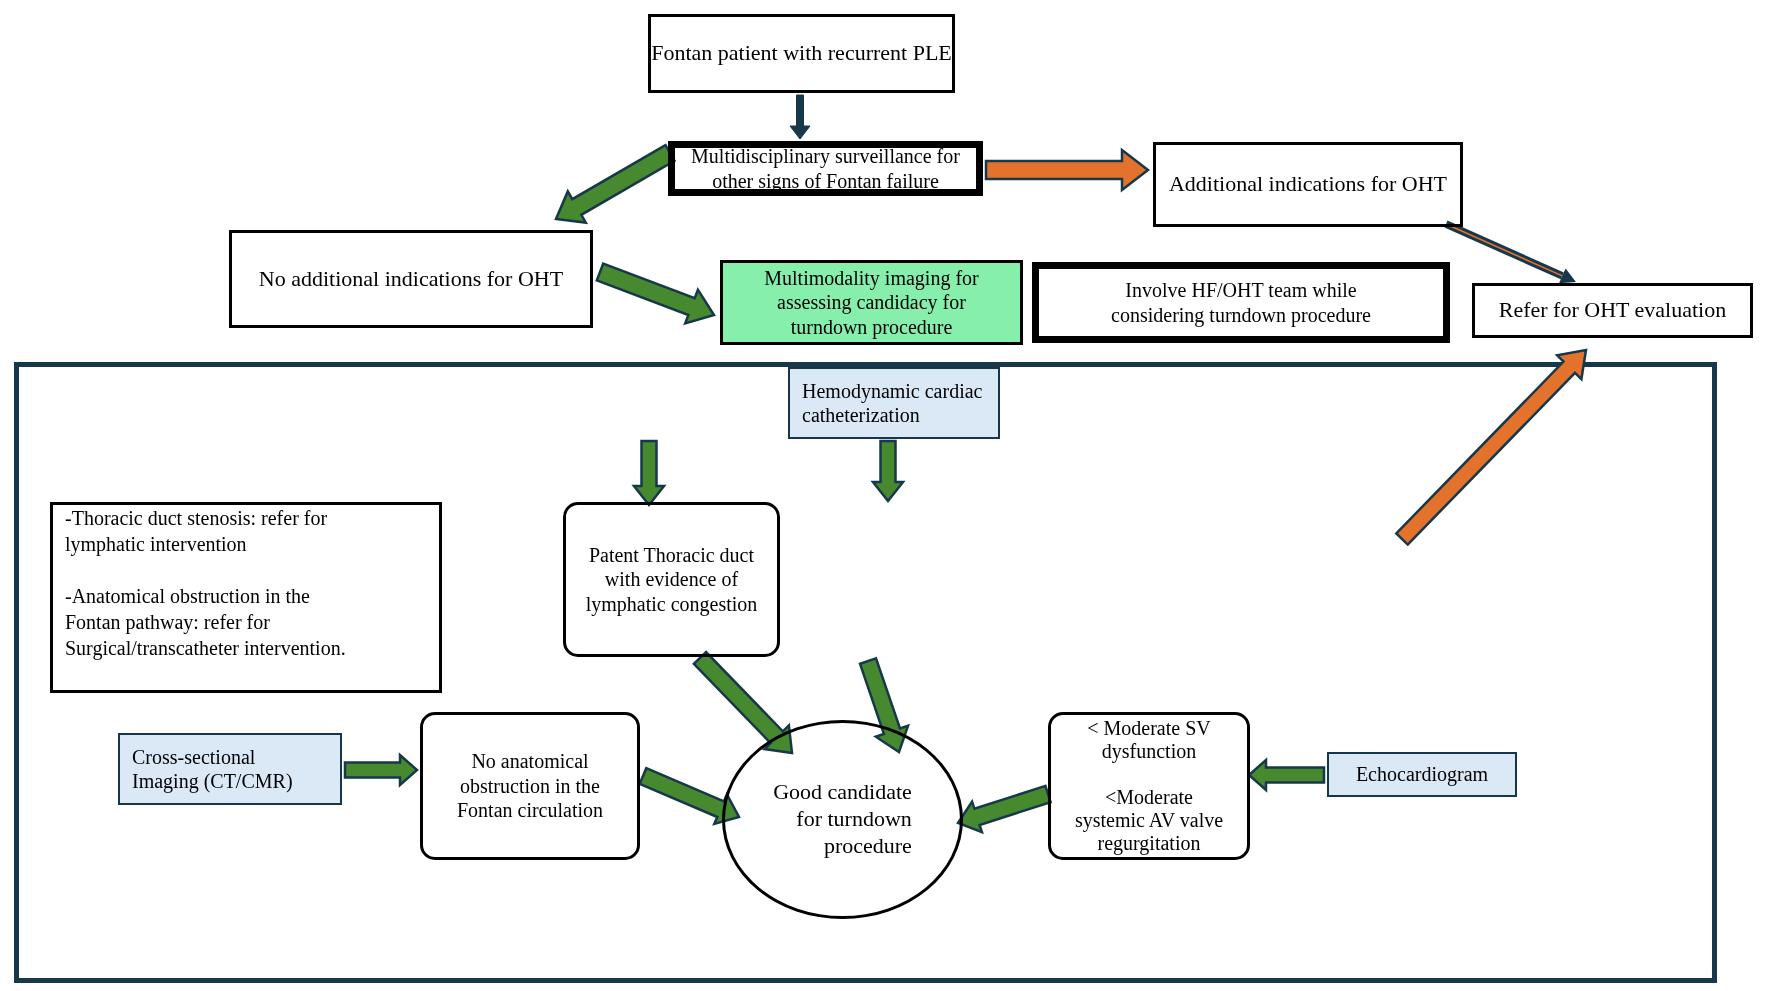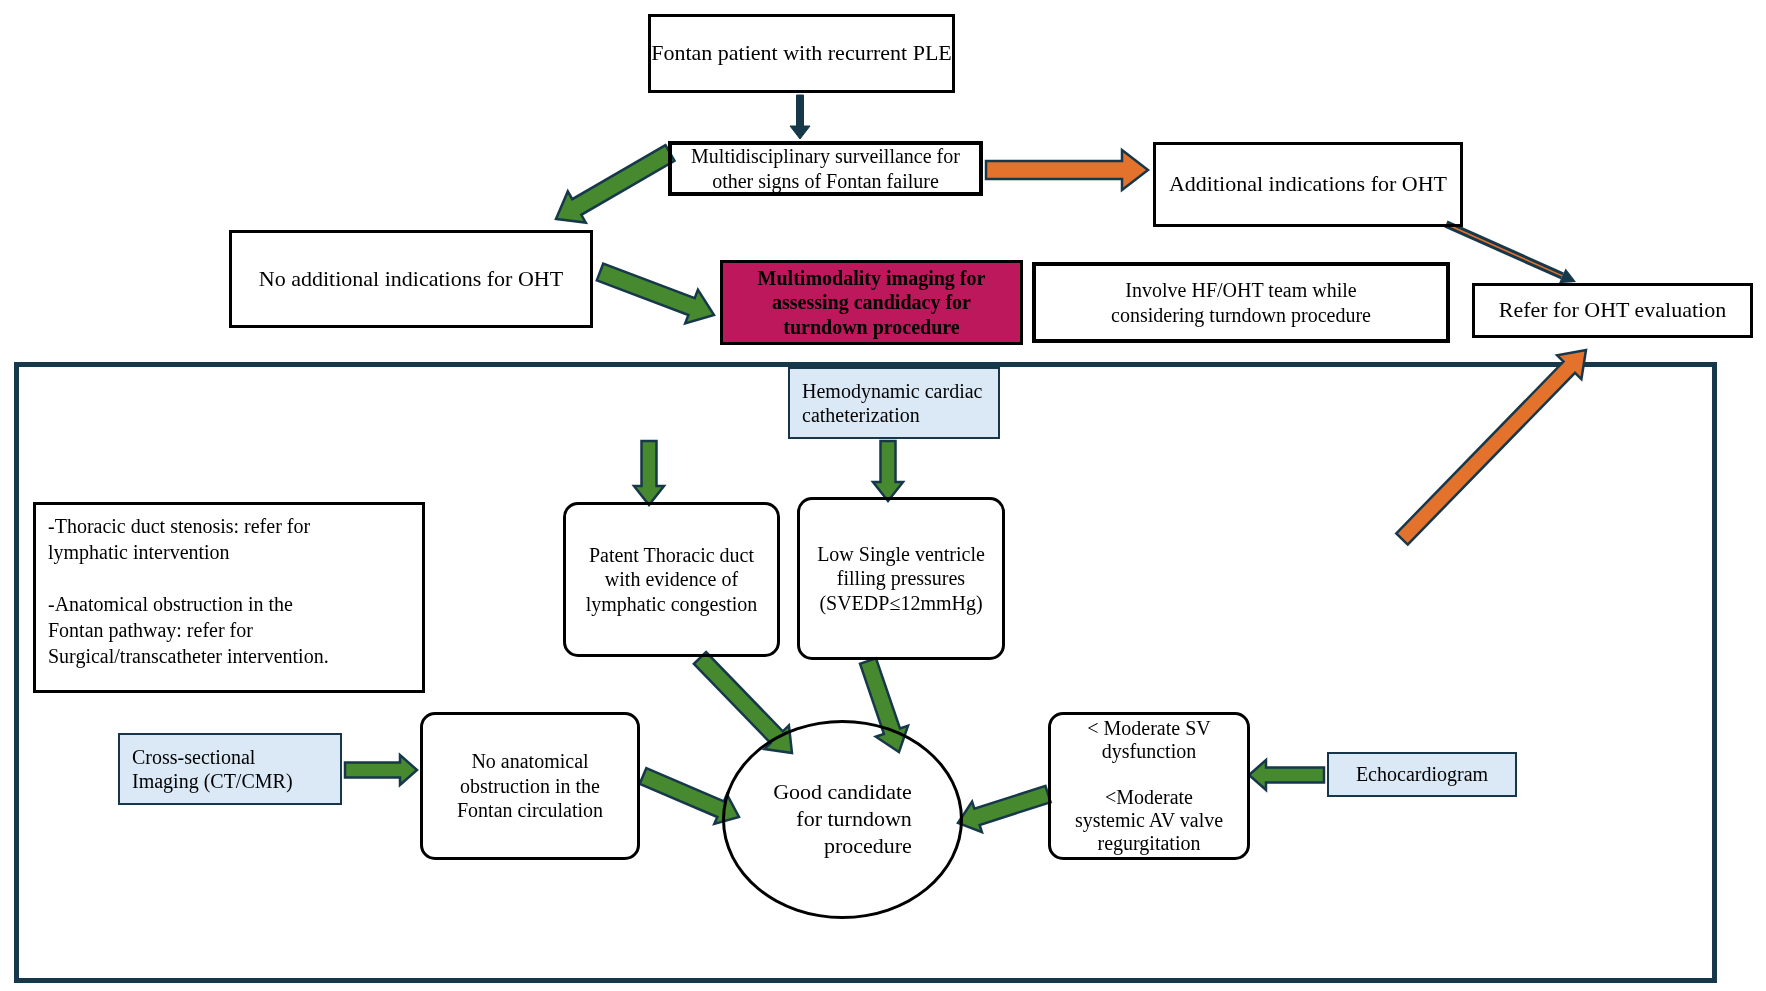--- a/index.html
+++ b/index.html
@@ -11,27 +11,27 @@
   #arrows{position:absolute;left:0;top:0;z-index:2;pointer-events:none;}
   .frame{
     position:absolute;z-index:1;border:5px solid #16384a;background:transparent;
   }
   .node{
     position:absolute;z-index:3;display:flex;align-items:center;justify-content:center;
     text-align:center;white-space:pre-line;font-size:20px;line-height:1.22;
     box-sizing:border-box;background:transparent;
   }
   .b3{border:3px solid #000;}
-  .b2{border:4px solid #000000;}
+  .b2{border:7px solid #000000;}
   .blue{background:#dbe9f7;border:2px solid #17364a;}
-  .peach{background:#be185d;font-weight:bold;}
+  .peach{background:#86efac;}
   .rounded{border:3px solid #000;border-radius:15px;}
   .ellipse{border:3px solid #000;border-radius:50%;}
   .left{justify-content:flex-start;text-align:left;padding-left:12px;padding-right:6px;}
-  .top{align-items:flex-start;padding-top:8px;}
+  .top{align-items:flex-start;padding-top:0;margin-left:17px;}
   .lh13{line-height:1.3;}
   .lh115{line-height:1.15;}
   .fs21{font-size:22px;text-align:right;}
 </style>
 </head>
 <body>
 
 <div id="stage">
 
   <svg id="arrows" width="1766" height="991">
@@ -74,23 +74,20 @@
   <div class="node b3 fs21" style="left:1472px;top:283px;width:281px;height:55px">Refer for OHT evaluation</div>
 
 
   <div class="node blue left" style="left:788px;top:367px;width:212px;height:72px">Hemodynamic cardiac
 catheterization</div>
 
   <div class="node rounded" style="left:563px;top:502px;width:217px;height:155px">Patent Thoracic duct
 with evidence of
 lymphatic congestion</div>
 
-  <div class="node rounded" style="left:797px;top:497px;width:208px;height:163px">Low Single ventricle
-filling pressures
-(SVEDP≤12mmHg)</div>
 
   <div class="node b3 left top lh13" style="left:33px;top:502px;width:392px;height:191px">-Thoracic duct stenosis: refer for
 lymphatic intervention
 
 -Anatomical obstruction in the
 Fontan pathway: refer for
 Surgical/transcatheter intervention.</div>
 
   <div class="node blue left" style="left:118px;top:733px;width:224px;height:72px">Cross-sectional
 Imaging (CT/CMR)</div>

